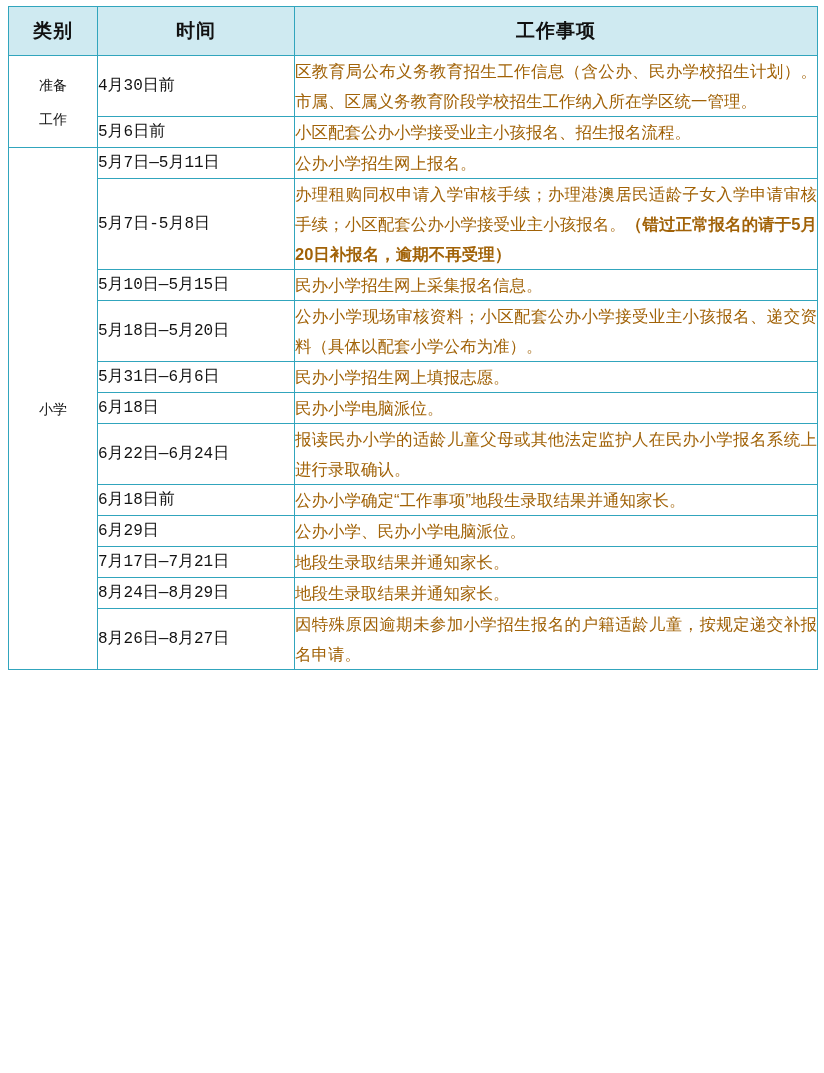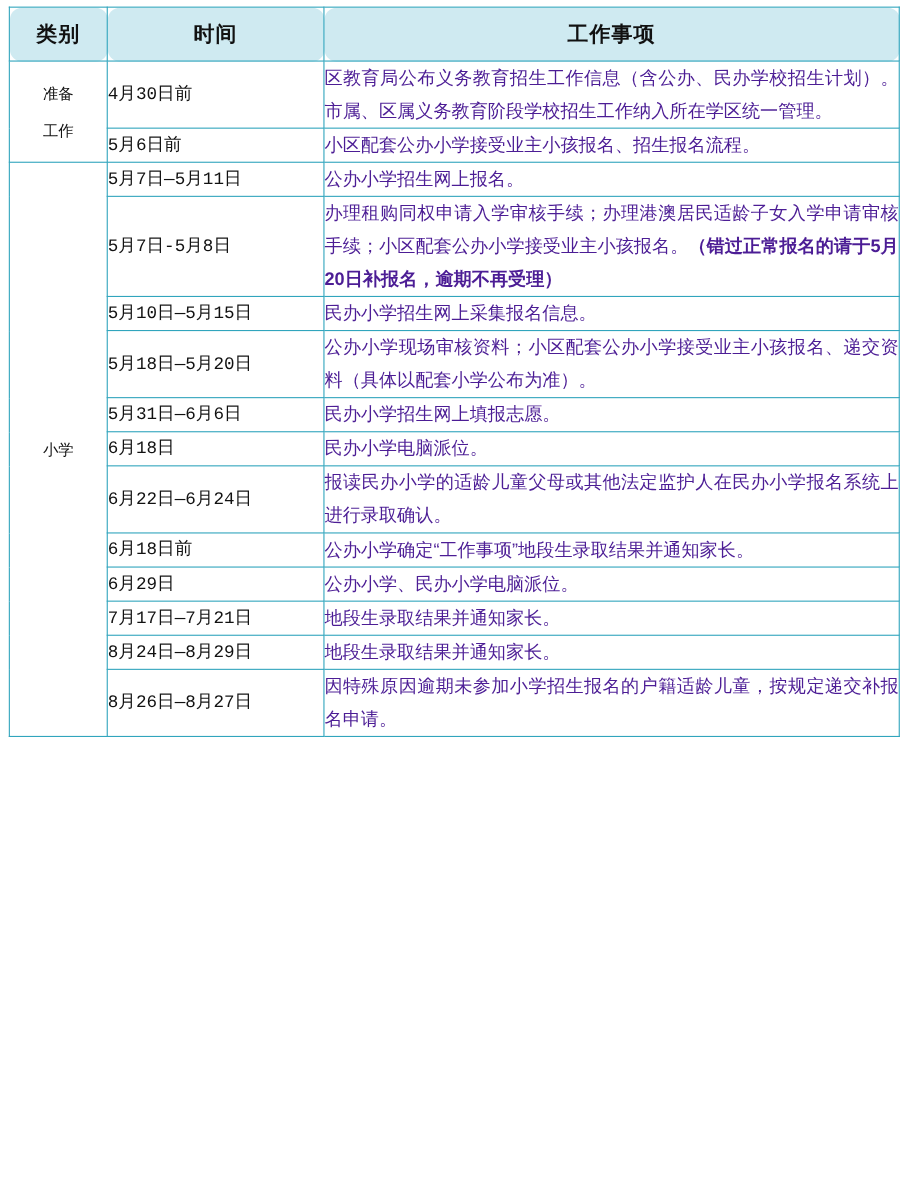--- a/index.html
+++ b/index.html
@@ -30,21 +30,20 @@
   }
   
   thead th {
     background: #cfeaf1;
     color: #111111;
     font-weight: bold;
     font-size: 19px;
     text-align: center;
     height: 48px;
     letter-spacing: 1px;
-    border-radius: 11px;
   }
   thead th.h-cat { width: 88px; }
   thead th.h-time { width: 196px; }
   thead th.h-work { width: 522px; text-align: center; }
 
   td.cat {
     width: 88px;
     text-align: center;
     font-size: 14px;
     color: #111111;
@@ -55,21 +54,21 @@
     width: 196px;
     font-size: 16px;
     color: #111111;
     padding: 10px 8px 10px 14px;
     line-height: 24px;
     font-family: Liberation Mono, monospace;
   }
   td.work {
     width: 522px;
     font-size: 16.5px;
-    color: #4c1d95;
+    color: #a16207;
     padding: 12px 14px 12px 13px;
     line-height: 30px;
     text-align: justify;
   }
   td.work .emph {
     font-weight: bold;
   }
   .cat-line { display: block; }
 </style>
 </head>

